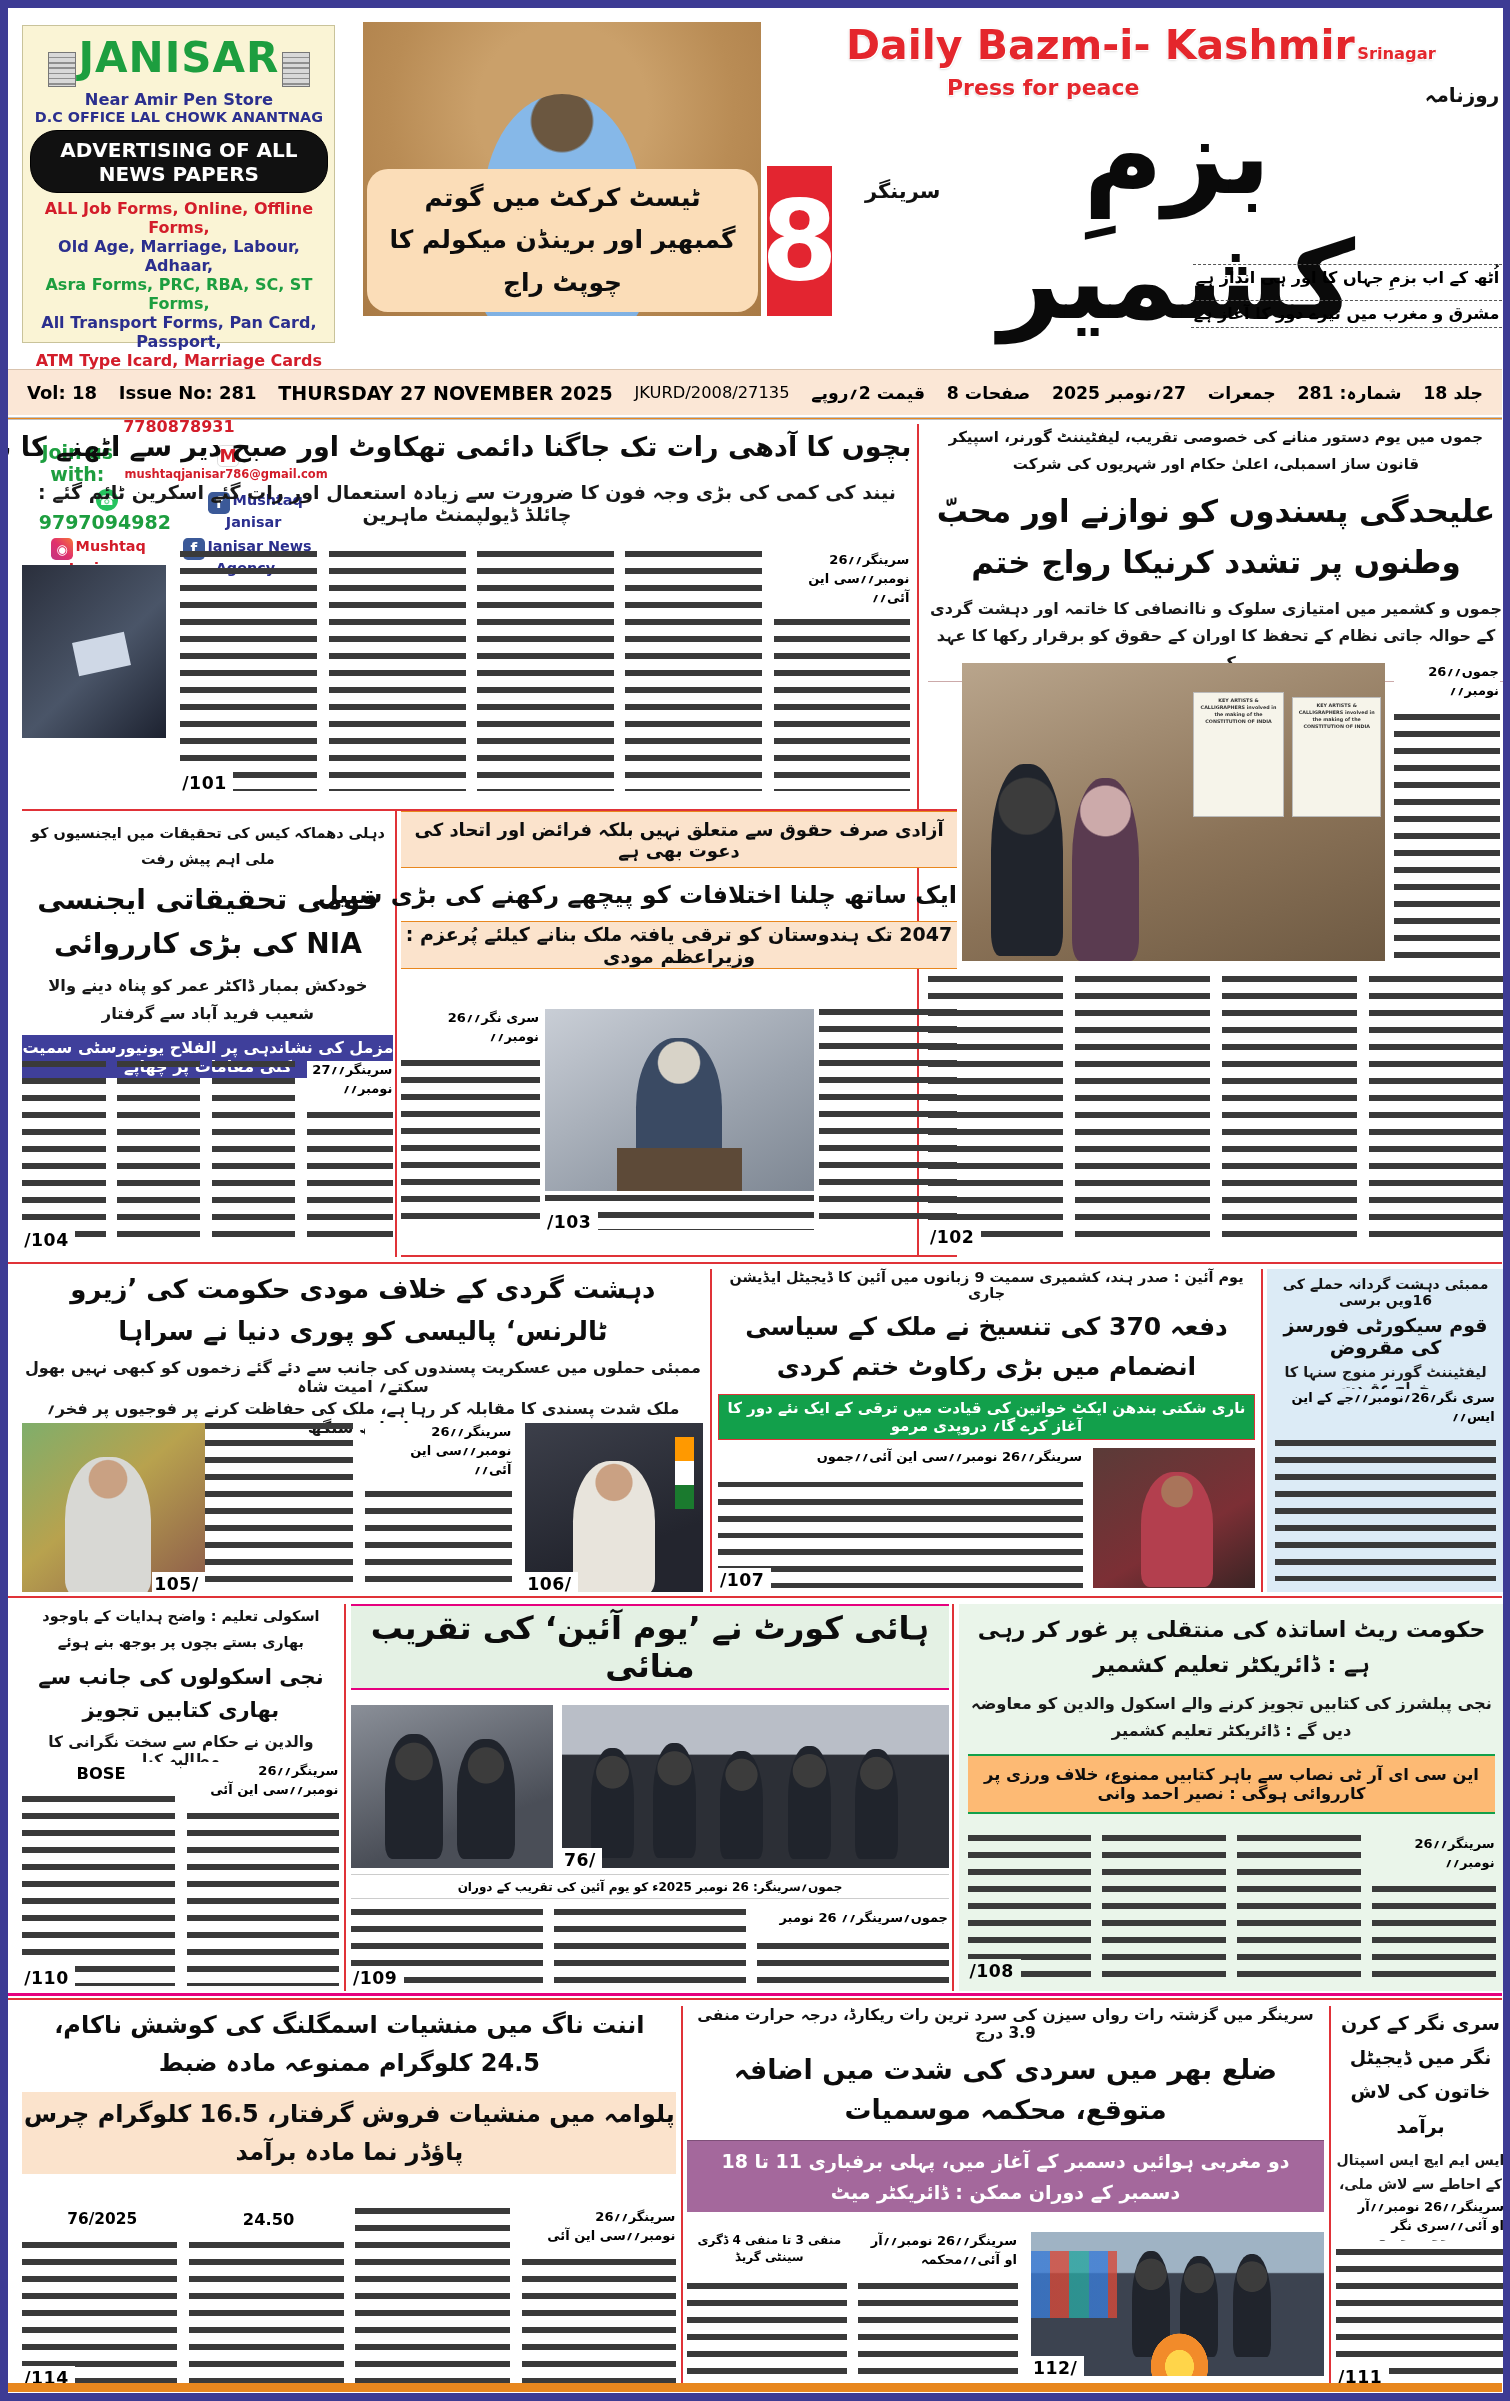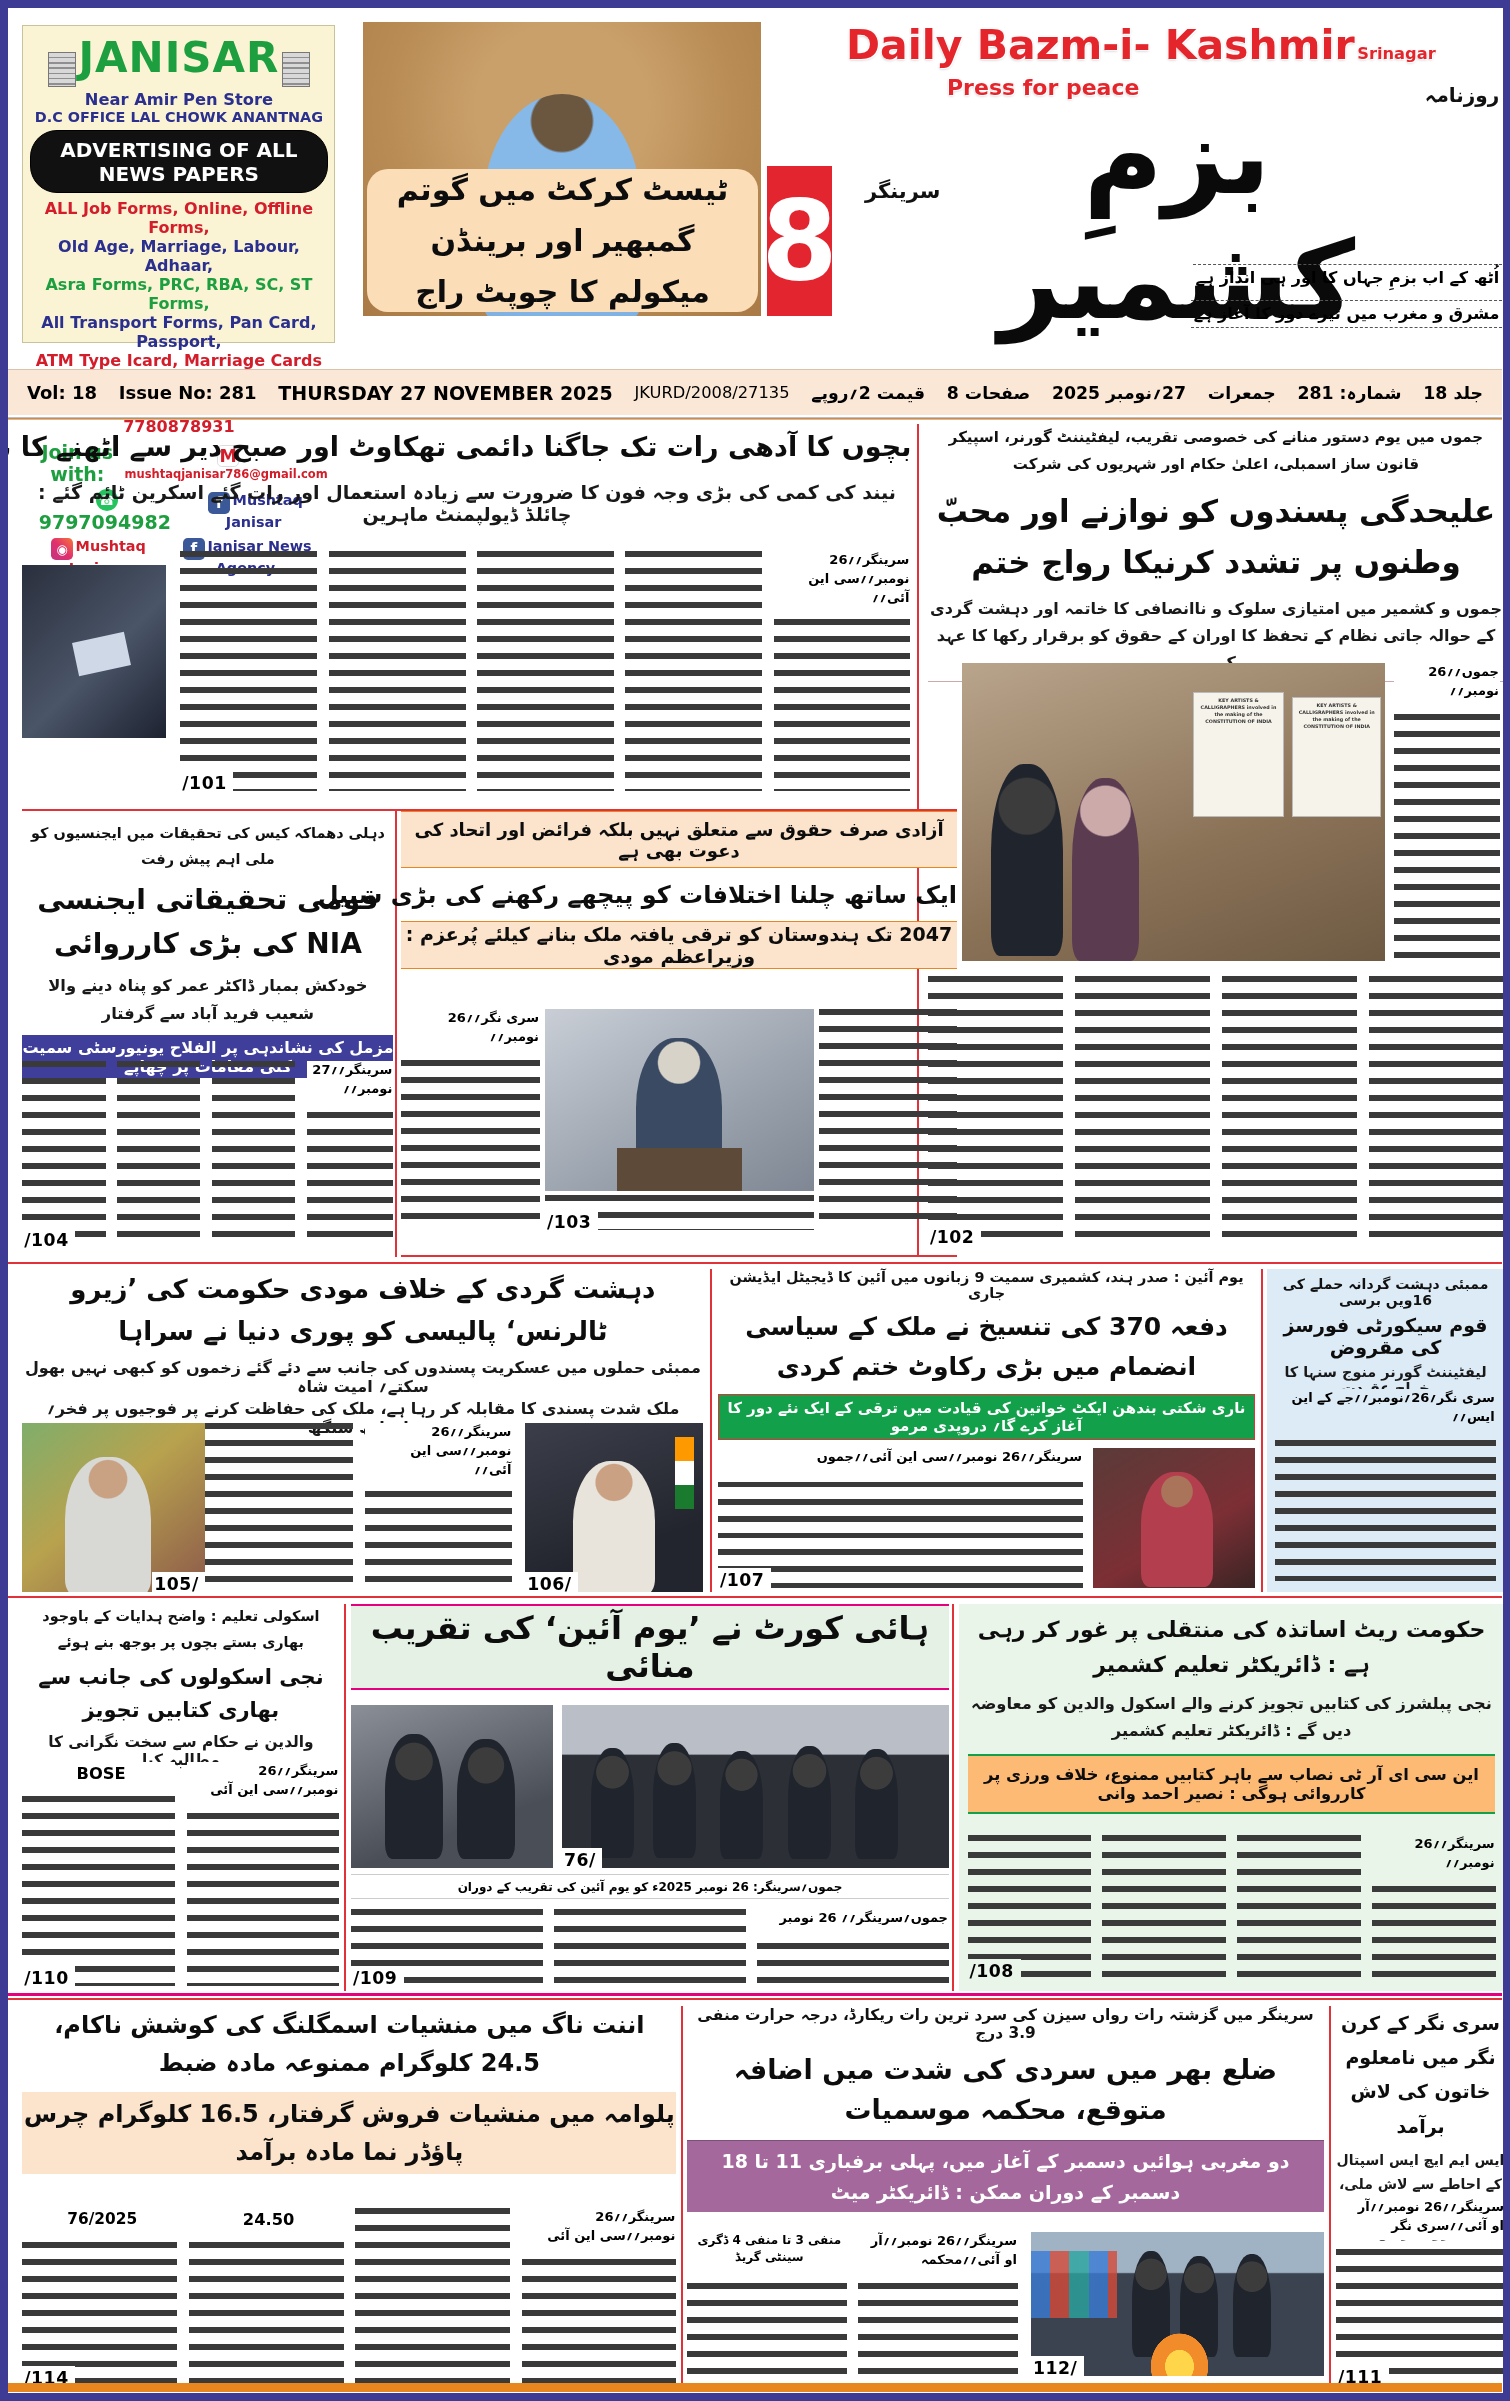--- a/index.html
+++ b/index.html
@@ -86,21 +86,21 @@
         <span class="icn" style="background:#3b5998;font-size:15.4px;">f</span>
         <span class="b" style="font-size:14.4px;color:#2b2f8e;">Janisar News Agency</span>
       </span>
     </div>
   </div>
 
   <div class="abs ph" style="left:355px;top:14.4px;width:398px;height:294px;background:radial-gradient(circle at 50% 30%,#caa06a 0 30%,#b98c55 60%,#a97a45 100%);">
     <div class="abs" style="left:120px;top:72px;width:158px;height:226px;background:radial-gradient(circle at 50% 12%,#6b5740 0 14%,#86b8e8 15% 70%,#7fb0e2 100%);border-radius:50% 50% 8% 8%;"></div>
   </div>
   <div class="abs band" style="left:359px;top:161px;width:391px;height:143px;background:#fbddb8;border-radius:21px;color:#0d0d0d;">
-    <div class="rtl b ctr" style="font-size:30px;line-height:1.7;padding:0 12.5px;">ٹیسٹ کرکٹ میں گوتم گمبھیر اور برینڈن میکولم کا چوپٹ راج</div>
+    <div class="rtl b ctr" style="font-size:25px;line-height:1.7;padding:0 12.5px;">ٹیسٹ کرکٹ میں گوتم گمبھیر اور برینڈن میکولم کا چوپٹ راج</div>
   </div>
   <div class="abs band" style="left:759px;top:158px;width:65px;height:150px;background:#e32530;font-size:110px;">8</div>
 
   <div class="abs" style="left:838px;top:12.5px;width:661px;height:336px;">
     <div style="white-space:nowrap;">
       <span class="mast-en" style="font-size:41px;">Daily Bazm-i- Kashmir</span>
       <span class="mast-en" style="font-size:16.3px;">Srinagar</span>
     </div>
     <div class="mast-en" style="font-size:22px;margin:6.7px 0 0 101px;">Press for peace</div>
     <div class="abs rtl b" style="right:7.7px;top:62px;font-size:20px;color:#111;">روزنامہ</div>
@@ -392,21 +392,21 @@
       <div class="fig" style="left:149px;top:24px;width:38px;height:101px;"></div>
       <div class="fig" style="left:202px;top:21.6px;width:38px;height:103px;"></div>
       <div class="abs" style="left:115px;top:96px;width:67px;height:48px;background:radial-gradient(ellipse at 50% 80%,#ffd54a 0 30%,#f28b2a 31% 60%,rgba(60,40,20,0) 61%);"></div>
       <div class="pref">112/</div>
     </div>
   </div>
 
   <div class="abs vr-red" style="left:1321px;top:1998px;height:384px;"></div>
 
   <div class="abs" style="left:1328px;top:1998px;width:169px;height:384px;">
-    <h2 class="hl" style="font-size:19px;line-height:1.8;">سری نگر کے کرن نگر میں نامعلوم خاتون کی لاش برآمد</h2>
+    <h2 class="hl" style="font-size:19px;line-height:1.8;">سری نگر کے کرن نگر میں ڈیجیٹل خاتون کی لاش برآمد</h2>
     <div class="sub" style="font-size:14px;line-height:1.7;margin-top:6.7px;">ایس ایم ایچ ایس اسپتال کے احاطے سے لاش ملی، پولیس نے تحقیقات شروع کردیں</div>
     <div class="cols" style="position:absolute;left:0;top:192px;width:169px;height:187px;">
       <div class="bcol">
         <div class="dateline">سرینگر؍؍26 نومبر؍؍آر او آئی؍؍سری نگر</div>
         <div class="pref">111/</div>
       </div>
     </div>
   </div>
 
   <div class="abs" style="left:0;top:2375px;width:1494px;height:8.6px;background:#e8871e;"></div>

